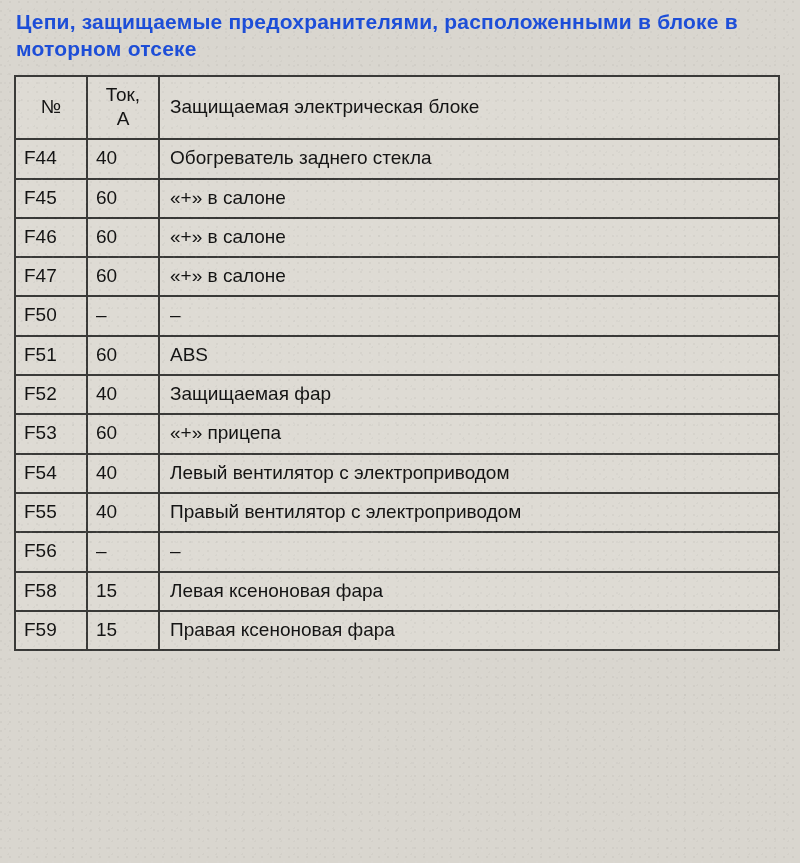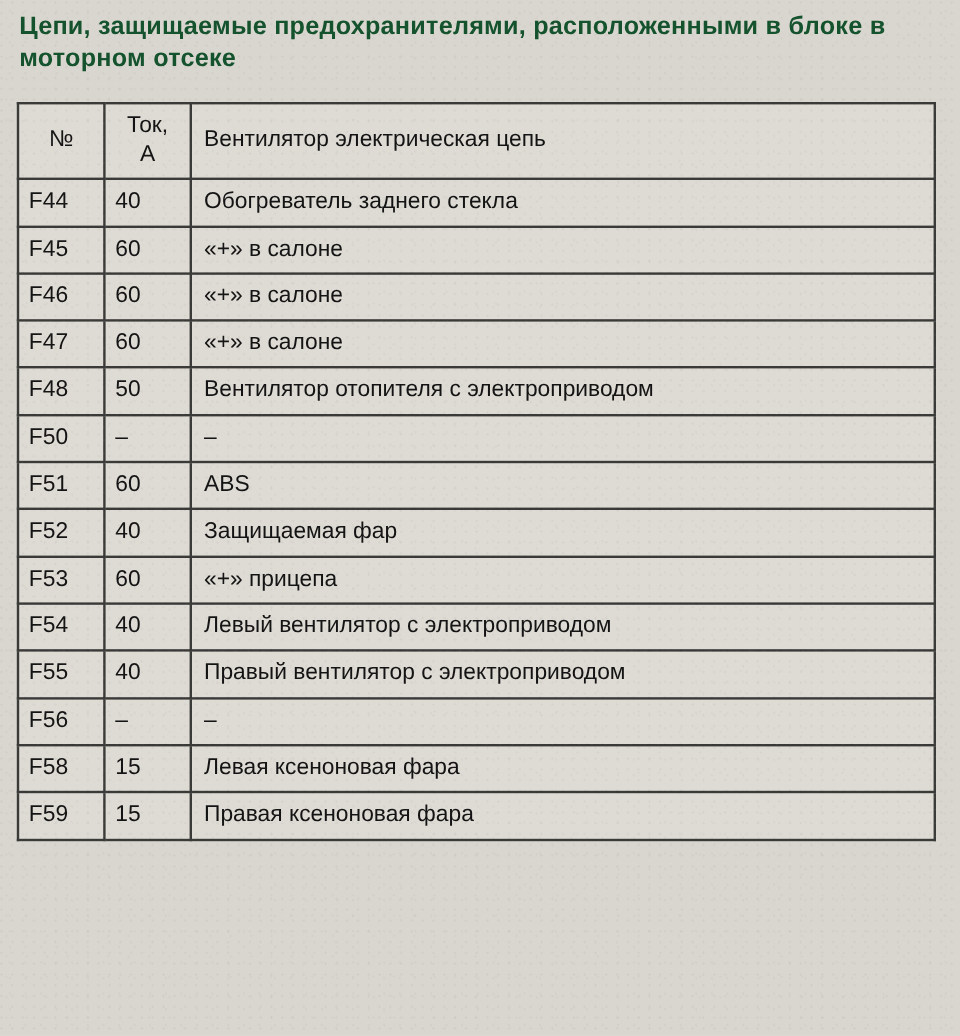--- a/index.html
+++ b/index.html
@@ -20,22 +20,22 @@
     height: 863px;
     background: #d9d6cf;
     box-sizing: border-box;
     padding: 8px 18px 0 14px;
   }
   .doc-title {
     font-size: 21px;
     font-weight: bold;
     line-height: 1.30;
     letter-spacing: 0.2px;
-    margin: 0 0 22px 2px;
-    color: #14532d;
+    margin: 0 0 12px 2px;
+    color: #1d4ed8;
   }
   table.fuse-table {
     border-collapse: collapse;
     width: 764px;
     table-layout: fixed;
     background: #dedbd4;
   }
   table.fuse-table td,
   table.fuse-table th {
     border: 2px solid #3a3a38;
@@ -90,21 +90,21 @@
       <col class="c-cur">
       <col class="c-desc">
     </colgroup>
     <thead>
       <tr>
         <th class="head-no">№</th>
         <th class="head-cur">
           <span>Ток,</span>
           <span class="cur-line2">А</span>
         </th>
-        <th>Вентилятор электрическая цепь</th>
+        <th>Защищаемая электрическая блоке</th>
       </tr>
     </thead>
     <tbody>
       <tr>
         <td class="cell-center">F44</td>
         <td class="cell-center">40</td>
         <td>Обогреватель заднего стекла</td>
       </tr>
       <tr>
         <td class="cell-center">F45</td>
@@ -113,25 +113,20 @@
       </tr>
       <tr>
         <td class="cell-center">F46</td>
         <td class="cell-center">60</td>
         <td>«+» в салоне</td>
       </tr>
       <tr>
         <td class="cell-center">F47</td>
         <td class="cell-center">60</td>
         <td>«+» в салоне</td>
-      </tr>
-      <tr>
-        <td class="cell-center">F48</td>
-        <td class="cell-center">50</td>
-        <td>Вентилятор отопителя с электроприводом</td>
       </tr>
       <tr>
         <td class="cell-center">F50</td>
         <td class="cell-center">–</td>
         <td>–</td>
       </tr>
       <tr>
         <td class="cell-center">F51</td>
         <td class="cell-center">60</td>
         <td>ABS</td>

